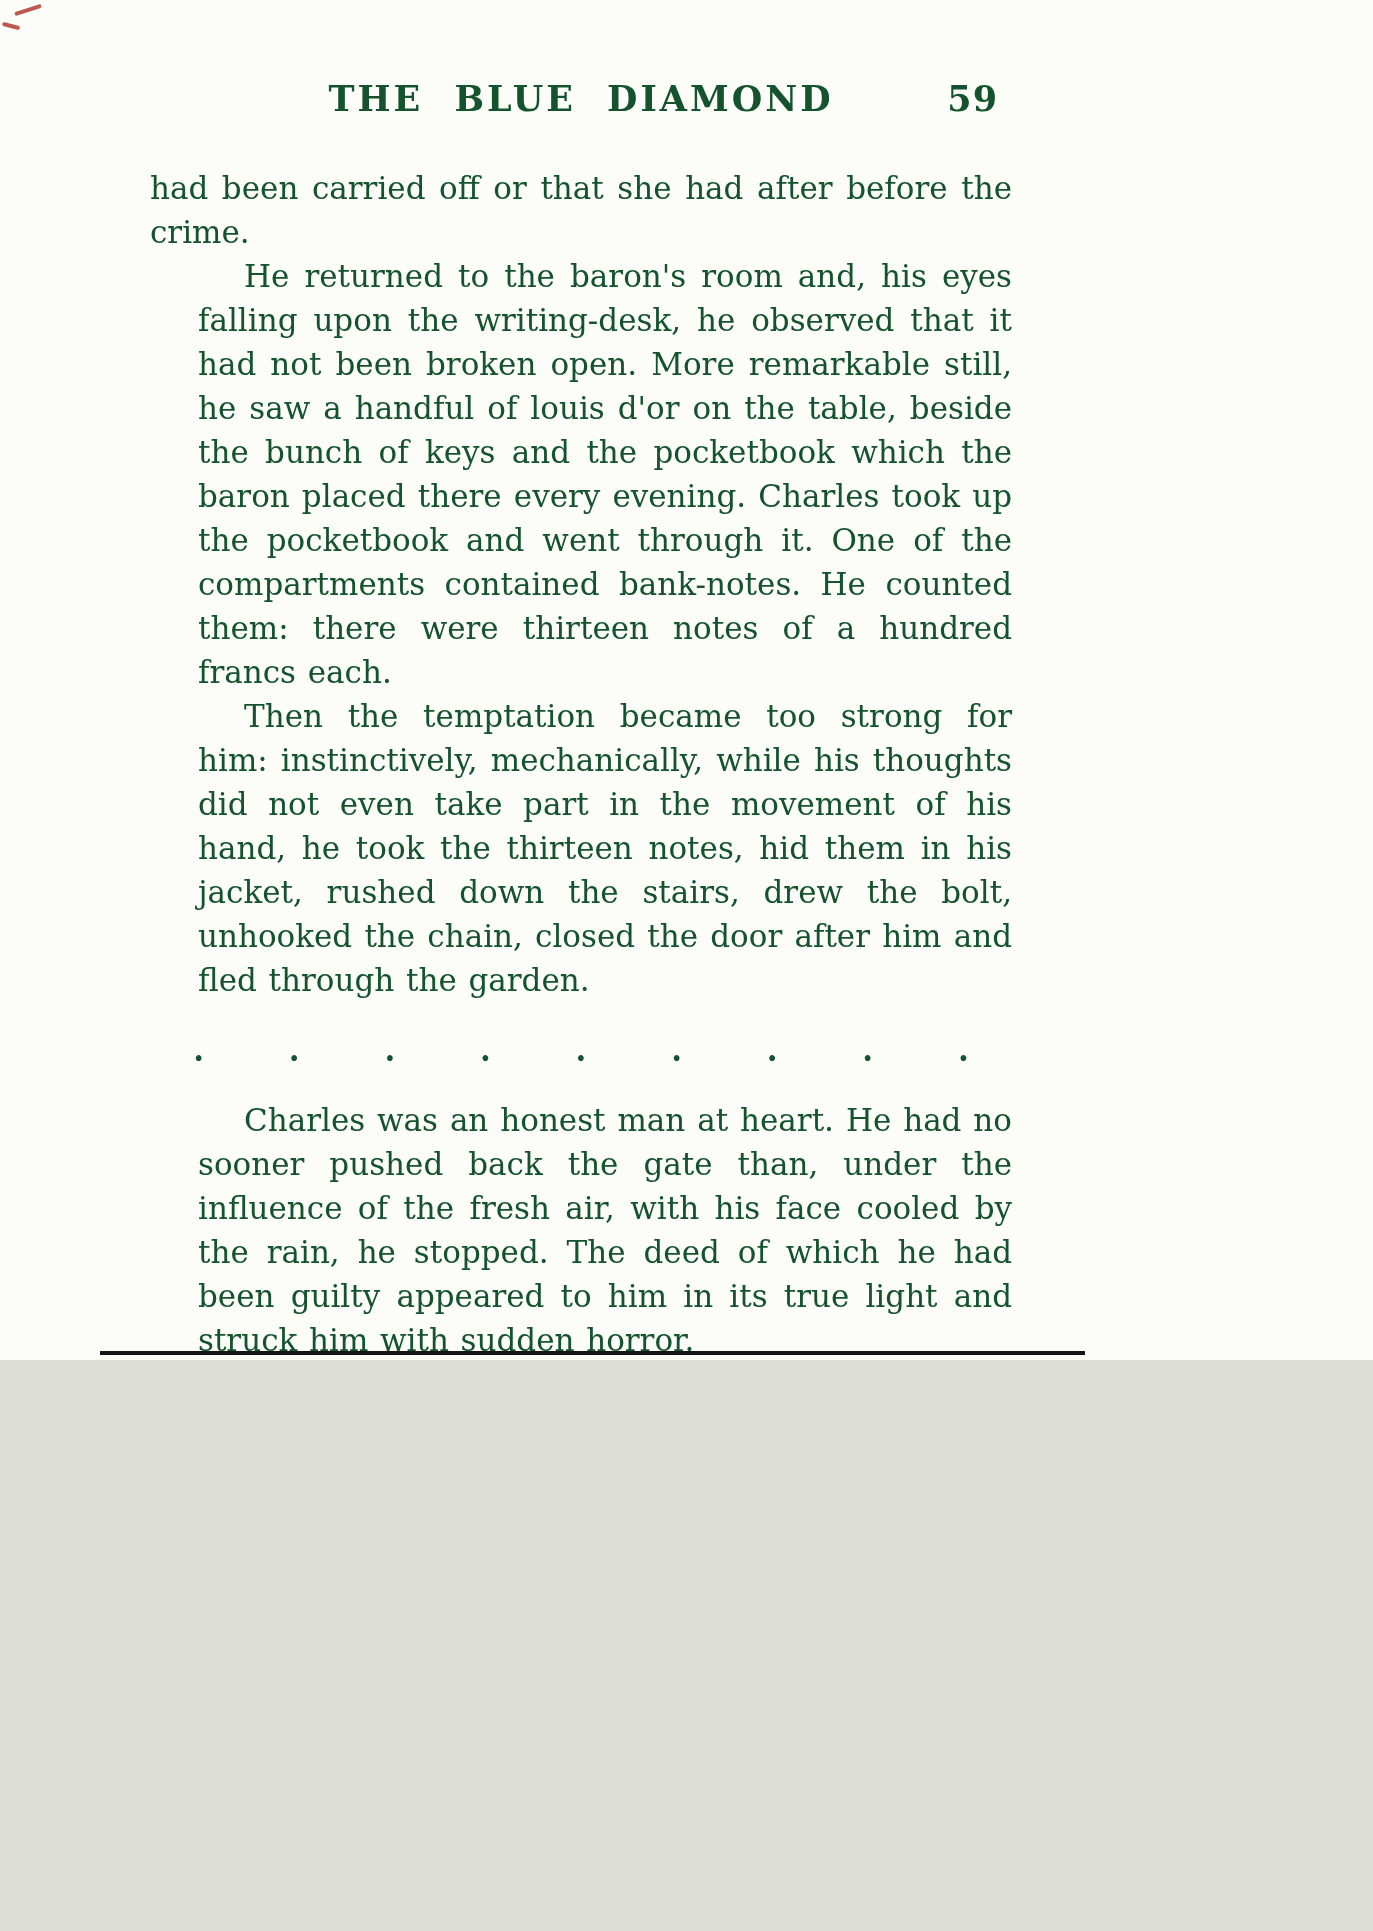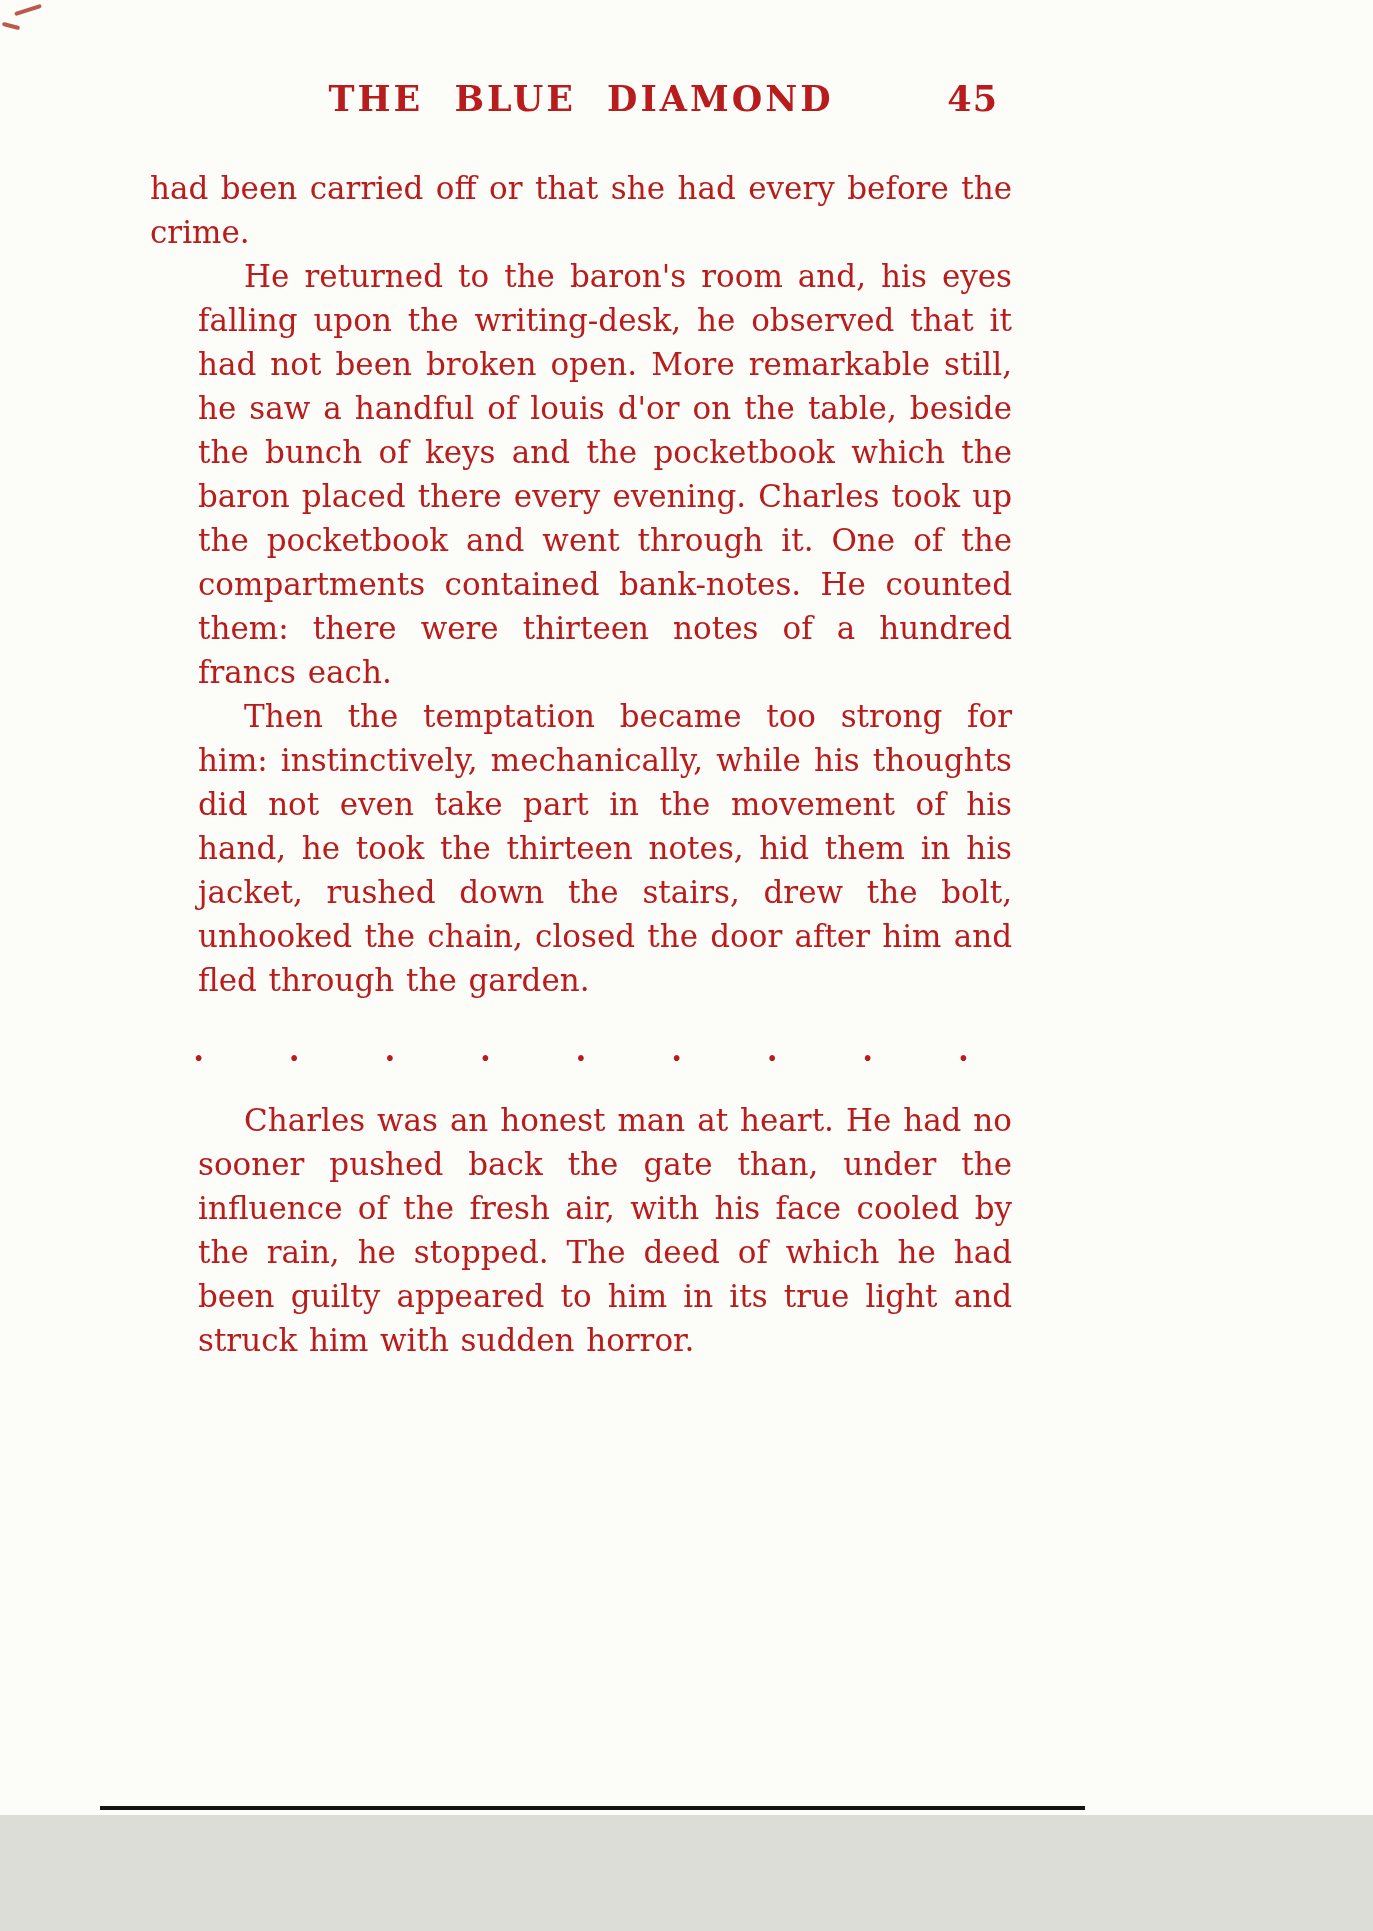--- a/index.html
+++ b/index.html
@@ -2,24 +2,24 @@
 <html><head>
 <meta charset="utf-8">
 <style>
   * { margin: 0; padding: 0; box-sizing: border-box; }
   html, body { background: #ddddd8; }
   body { display: block; }
 
   .page {
     position: relative;
     width: 1373px;
-    height: 1815px;
+    height: 1360px;
     margin: 0 auto;
     background: #fcfcf9;
-    color: #b91c1c;
+    color: #14532d;
     font-family: "DejaVu Serif", "Liberation Serif", serif;
     overflow: hidden;
     padding-left: 42px;
   }
 
   
   .page-header {
     position: absolute;
     top: 78px;
     left: 150px;
@@ -84,26 +84,26 @@
 </head>
 <body>
 
 <div class="page">
 
   <div class="scan-mark mark1"></div>
   <div class="scan-mark mark2"></div>
 
   <header class="page-header">
     <span class="running-title">THE BLUE DIAMOND</span>
-    <span class="page-number">45</span>
+    <span class="page-number">59</span>
   </header>
 
   <main class="page-body">
 
-    <p class="para no-indent">had been carried off or that she had every before the crime.</p>
+    <p class="para no-indent">had been carried off or that she had after before the crime.</p>
 
     <p class="para indent">He returned to the baron's room and, his eyes falling upon the writing-desk, he observed that it had not been broken open. More remarkable still, he saw a handful of louis d'or on the table, beside the bunch of keys and the pocketbook which the baron placed there every evening. Charles took up the pocketbook and went through it. One of the compartments contained bank-notes. He counted them: there were thirteen notes of a hundred francs each.</p>
 
     <p class="para indent">Then the temptation became too strong for him: instinctively, mechanically, while his thoughts did not even take part in the movement of his hand, he took the thirteen notes, hid them in his jacket, rushed down the stairs, drew the bolt, unhooked the chain, closed the door after him and fled through the garden.</p>
 
     <div class="section-break">. . . . . . . . .</div>
 
     <p class="para indent">Charles was an honest man at heart. He had no sooner pushed back the gate than, under the influence of the fresh air, with his face cooled by the rain, he stopped. The deed of which he had been guilty appeared to him in its true light and struck him with sudden horror.</p>
 
   </main>

